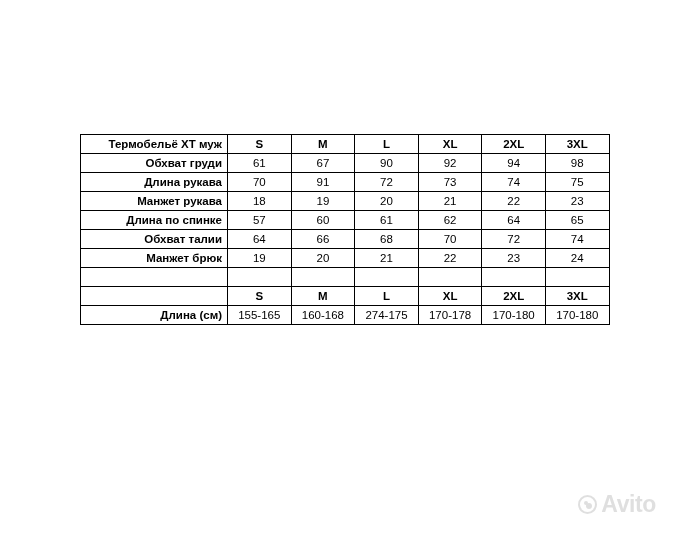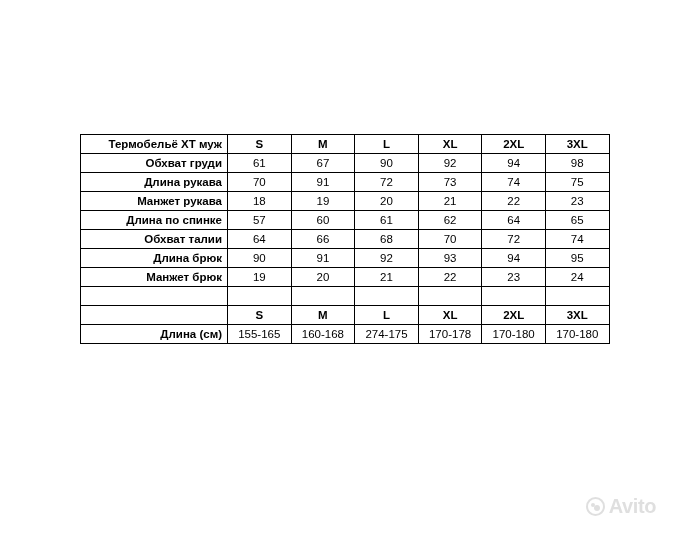--- a/index.html
+++ b/index.html
@@ -91,21 +91,21 @@
     content: "";
     position: absolute;
     right: 3px;
     bottom: 3px;
     width: 6px;
     height: 6px;
     border-radius: 50%;
     background: #b9b9b9;
   }
   .watermark .wm-text {
-    font-size: 20px;
+    font-size: 23px;
     color: #b9b9b9;
     font-weight: bold;
     letter-spacing: -0.4px;
   }
 </style>
 </head>
 <body>
 
 <div class="page">
 
@@ -165,29 +165,20 @@
         <tr>
           <td class="label">Обхват талии</td>
           <td class="sizecol">64</td>
           <td class="sizecol">66</td>
           <td class="sizecol">68</td>
           <td class="sizecol">70</td>
           <td class="sizecol">72</td>
           <td class="sizecol">74</td>
         </tr>
 
-        <tr>
-          <td class="label">Длина брюк</td>
-          <td class="sizecol">90</td>
-          <td class="sizecol">91</td>
-          <td class="sizecol">92</td>
-          <td class="sizecol">93</td>
-          <td class="sizecol">94</td>
-          <td class="sizecol">95</td>
-        </tr>
 
         <tr>
           <td class="label">Манжет брюк</td>
           <td class="sizecol">19</td>
           <td class="sizecol">20</td>
           <td class="sizecol">21</td>
           <td class="sizecol">22</td>
           <td class="sizecol">23</td>
           <td class="sizecol">24</td>
         </tr>

